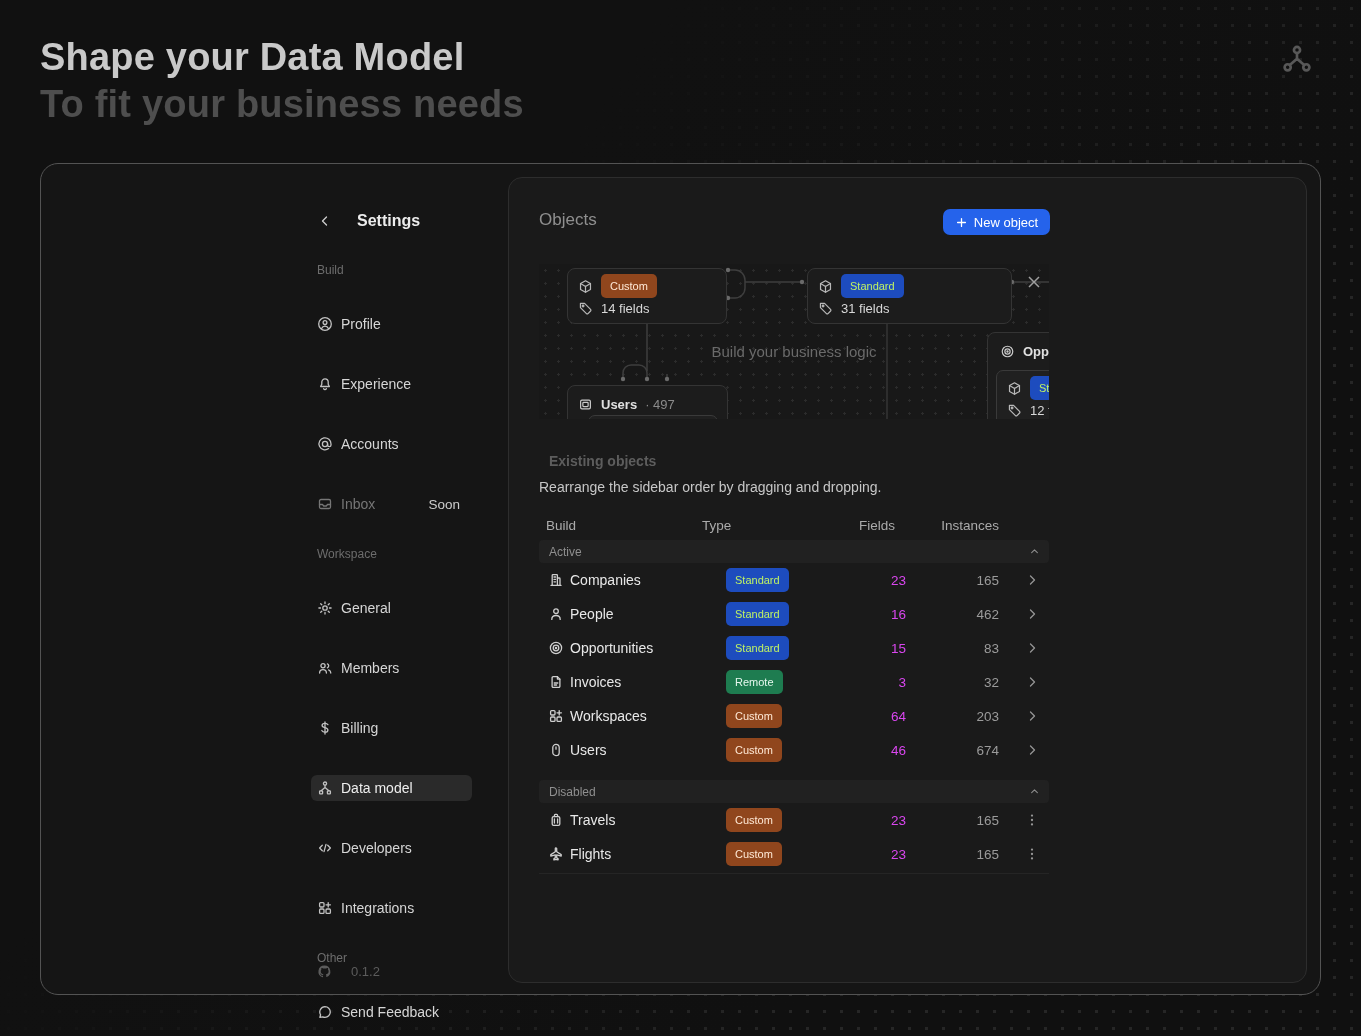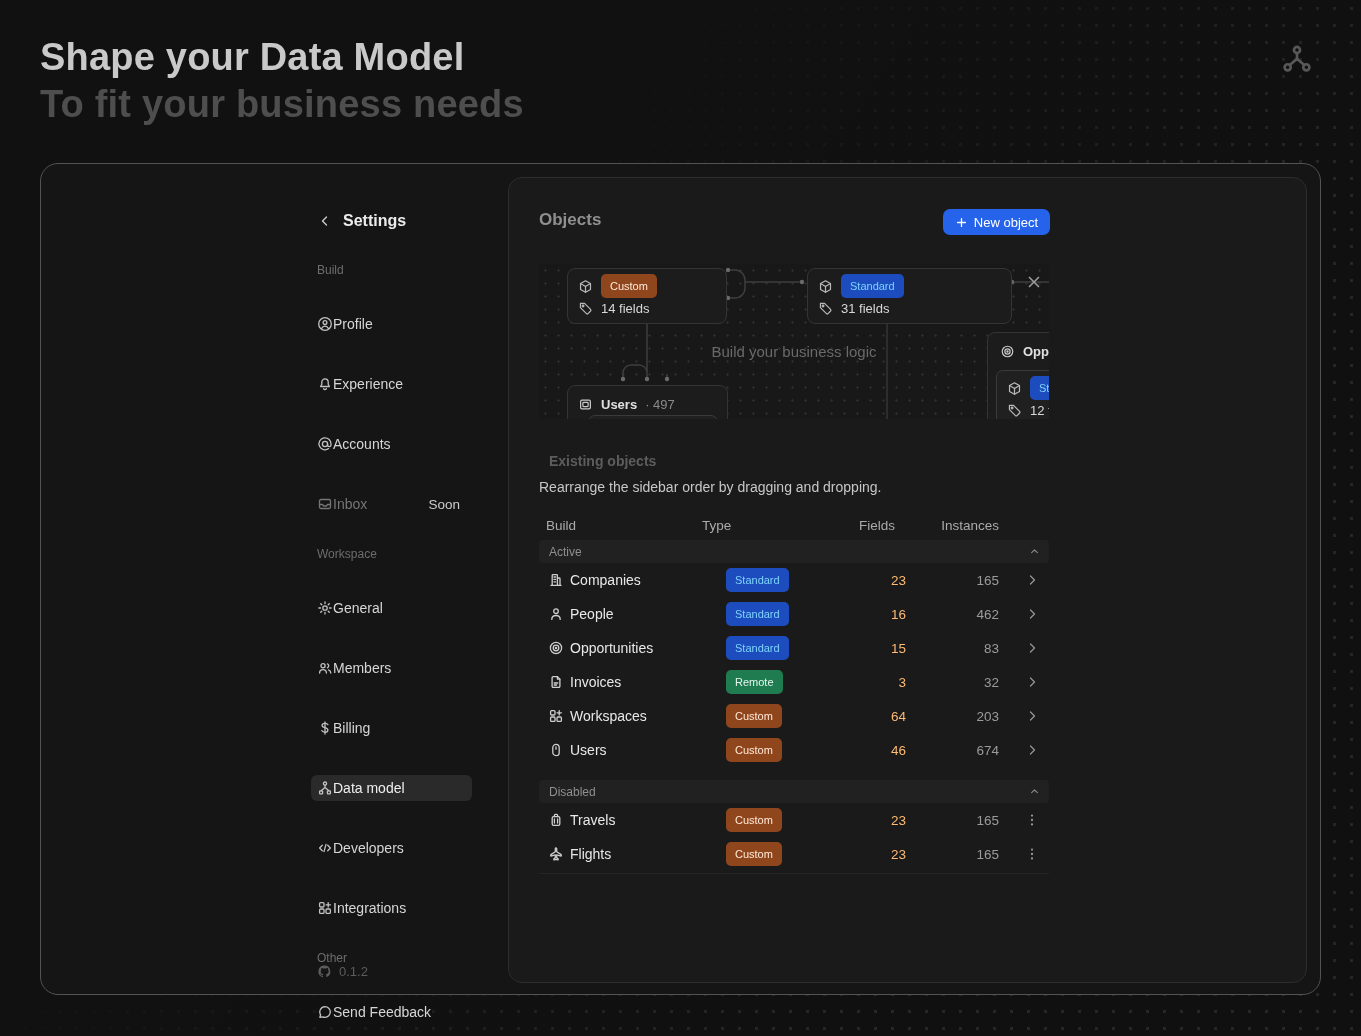--- a/index.html
+++ b/index.html
@@ -19,41 +19,41 @@
   .hero-icon svg { width:100%; height:100%; }
 
   
   .outer-card {
     position:absolute; left:40px; top:163px; width:1281px; height:832px;
     background:#151515; border:1px solid #535353; border-radius:18px; box-sizing:border-box;
   }
 
   
   .side-nav { position:absolute; left:270px; top:45px; width:161px; }
-  .settings-head { display:flex; align-items:center; gap:10px; padding-left:6px; height:24px; color:#ececec; }
+  .settings-head { display:flex; align-items:center; gap:24px; padding-left:6px; height:24px; color:#ececec; }
   .settings-head .icon { width:16px; height:16px; color:#cfcfcf; }
   .settings-title { font-size:16px; font-weight:700; }
   .side-section { margin-top:30px; }
   .side-label { font-size:12px; color:#6d6d6d; margin:0 0 6px 6px; height:14px; }
-  .side-item { display:flex; align-items:center; height:26px; padding:0 12px 0 6px; border-radius:6px;
+  .side-item { display:flex; align-items:center; gap:8px; height:26px; padding:0 12px 0 6px; border-radius:6px;
                color:#d6d6d6; font-size:14px; box-sizing:border-box; cursor:default;margin-top:34px; }
   .side-item .icon { width:16px; height:16px; color:#c2c2c2; flex:none; }
   .side-item.active { background:#2a2a2a; color:#eeeeee; }
   .side-item.disabled { color:#767676; }
   .side-item.disabled .icon { color:#767676; }
   .side-badge { margin-left:auto; font-size:13.5px; color:#cccccc; }
-  .version { position:absolute; left:276px; top:800px; display:flex; align-items:flex-end; gap:7px; color:#5c5c5c; font-size:13px; }
+  .version { position:absolute; left:276px; top:800px; display:flex; align-items:flex-end; gap:19px; color:#5c5c5c; font-size:13px; }
   .version .icon { width:15px; height:15px; }
 
   
   .panel {
     position:absolute; left:467px; top:13px; width:799px; height:806px;
     background:#1a1a1a; border:1px solid #2d2d2d; border-radius:14px; box-sizing:border-box;
   }
-  .panel-title { position:absolute; left:30px; top:32px; font-size:17px; font-weight:700; color:#8f8f8f; }
+  .panel-title { position:absolute; left:30px; top:32px; font-size:17px; font-weight:400; color:#8f8f8f; }
   .new-object-btn {
     position:absolute; left:434px; top:31px; width:107px; height:26px;
     background:#2563eb; border:none; border-radius:7px; color:#ffffff;
     display:flex; align-items:center; justify-content:center; gap:6px;
     font-size:13px; font-family:inherit; cursor:pointer;
   }
   .new-object-btn .icon { width:13px; height:13px; }
 
   
   .diagram {
@@ -67,39 +67,39 @@
   .dg-row { display:flex; align-items:center; gap:8px; height:22px; color:#d8d8d8; font-size:13px; white-space:nowrap; }
   .dg-row .icon { width:15px; height:15px; color:#b9b9b9; flex:none; }
   .dg-title-row { display:flex; align-items:center; gap:8px; height:20px; color:#e0e0e0; font-size:13px; font-weight:700; white-space:nowrap; }
   .dg-title-row .icon { width:15px; height:15px; color:#c9c9c9; flex:none; }
   .dg-sub { position:absolute; background:#202020; border:1px solid #3a3a3a; border-radius:7px; box-sizing:border-box; padding:6px 10px; }
   .dg-center-text { position:absolute; left:0; right:0; top:79px; text-align:center; font-size:15px; color:#6a6a6a; }
   .dim { color:#8a8a8a;text-align:right; }
 
   
   .badge { display:inline-flex; align-items:center; height:24px; padding:0 9px; border-radius:5px; font-size:11px; white-space:nowrap; box-sizing:border-box; }
-  .badge-standard { background:#1d4cbe; color:#7dd3fc; }
+  .badge-standard { background:#1d4cbe; color:#bef264; }
   .badge-custom   { background:#90461d; color:#ffe9d6; }
   .badge-remote   { background:#1e7c50; color:#e6f8ee; }
 
   
   .existing-heading { position:absolute; left:40px; top:275px; font-size:14px; font-weight:700; color:#5d5d5d;text-align:right; }
   .existing-desc    { position:absolute; left:30px; top:301px; font-size:14px; color:#c7c7c7; }
   .object-table { position:absolute; left:30px; top:334px; width:510px; border-bottom:1px solid #252525; padding-bottom:2px; }
   .tbl-head { display:flex; align-items:center; height:26px; padding-left:7px; color:#ababab; font-size:13.5px; box-sizing:border-box; }
   .th-name { width:156px; } .th-type { width:120px; } .th-fields { width:73px; text-align:right; } .th-instances { width:104px; text-align:right; }
   .group-bar { display:flex; align-items:center; height:23px; margin-top:2px; padding:0 8px 0 10px; background:#212121; border-radius:4px; box-sizing:border-box; }
   .group-bar .group-label { font-size:12px; color:#8f8f8f; }
   .group-bar .icon { margin-left:auto; width:13px; height:13px; color:#8f8f8f; }
   .group + .group { margin-top:13px; }
   .obj-row { display:flex; align-items:center; height:34px; padding-left:9px; box-sizing:border-box; }
   .obj-row .row-icon { width:16px; height:16px; color:#cfcfcf; margin-right:6px; flex:none; }
   .obj-name { width:156px; font-size:14px; color:#e8e8e8; }
   .type-cell { width:96px; }
-  .num-fields { width:84px; text-align:right; font-size:13.5px; color:#fdba74; }
+  .num-fields { width:84px; text-align:right; font-size:13.5px; color:#d946ef; }
   .num-instances { width:93px; text-align:right; font-size:13.5px; color:#9b9b9b; }
   .action-cell { flex:1; display:flex; justify-content:flex-end; padding-right:9px; }
   .action-cell .icon { width:16px; height:16px; color:#969696; cursor:pointer; }
   .icon svg { width:100%; height:100%; display:block; }
   .icon { display:inline-block; }
 </style>
 </head>
 <body>
 
 <div class="stage">

